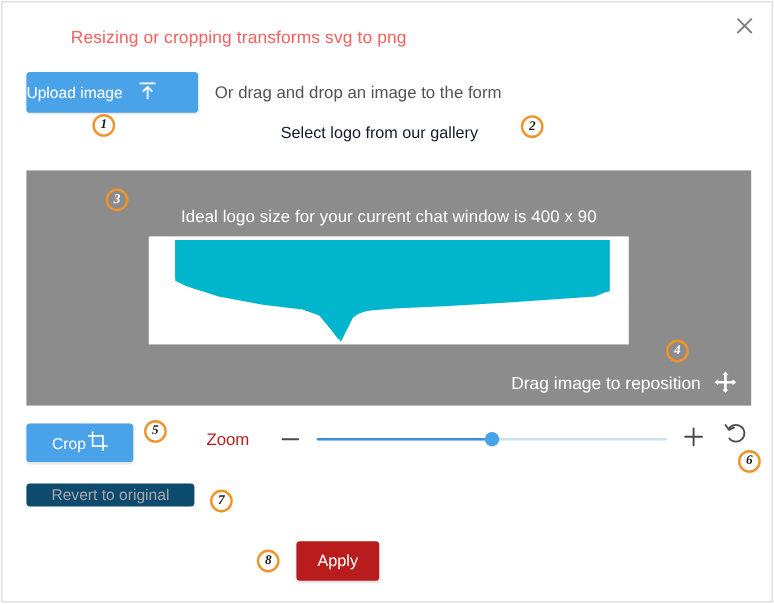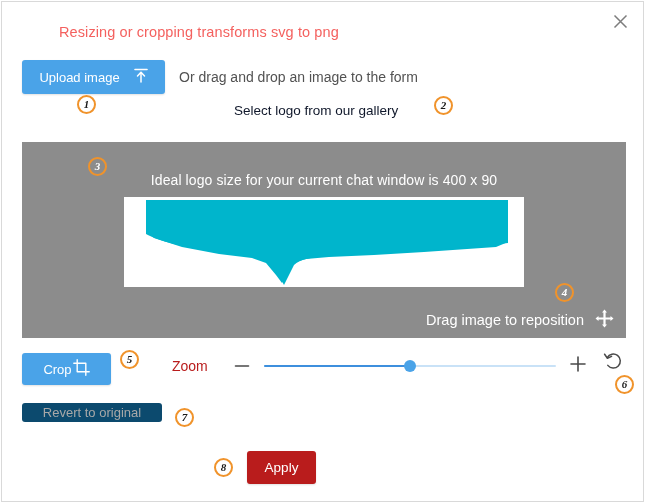--- a/index.html
+++ b/index.html
@@ -68,21 +68,21 @@
     width: 143px;
     height: 34px;
     background: #4aa3e8;
     border: none;
     border-radius: 3px;
     color: #ffffff;
     font-family: "Liberation Sans", sans-serif;
     font-size: 13px;
     display: flex;
     align-items: center;
-    justify-content: center;
+    justify-content: flex-start;
     gap: 14px;
     cursor: pointer;
     box-shadow: 0 1px 2px rgba(0,0,0,0.12);
     padding: 0;
   }
   .upload-btn .label { line-height: 1; }
   .upload-icon { display: block; }
 
   .drag-hint {
     position: absolute;

